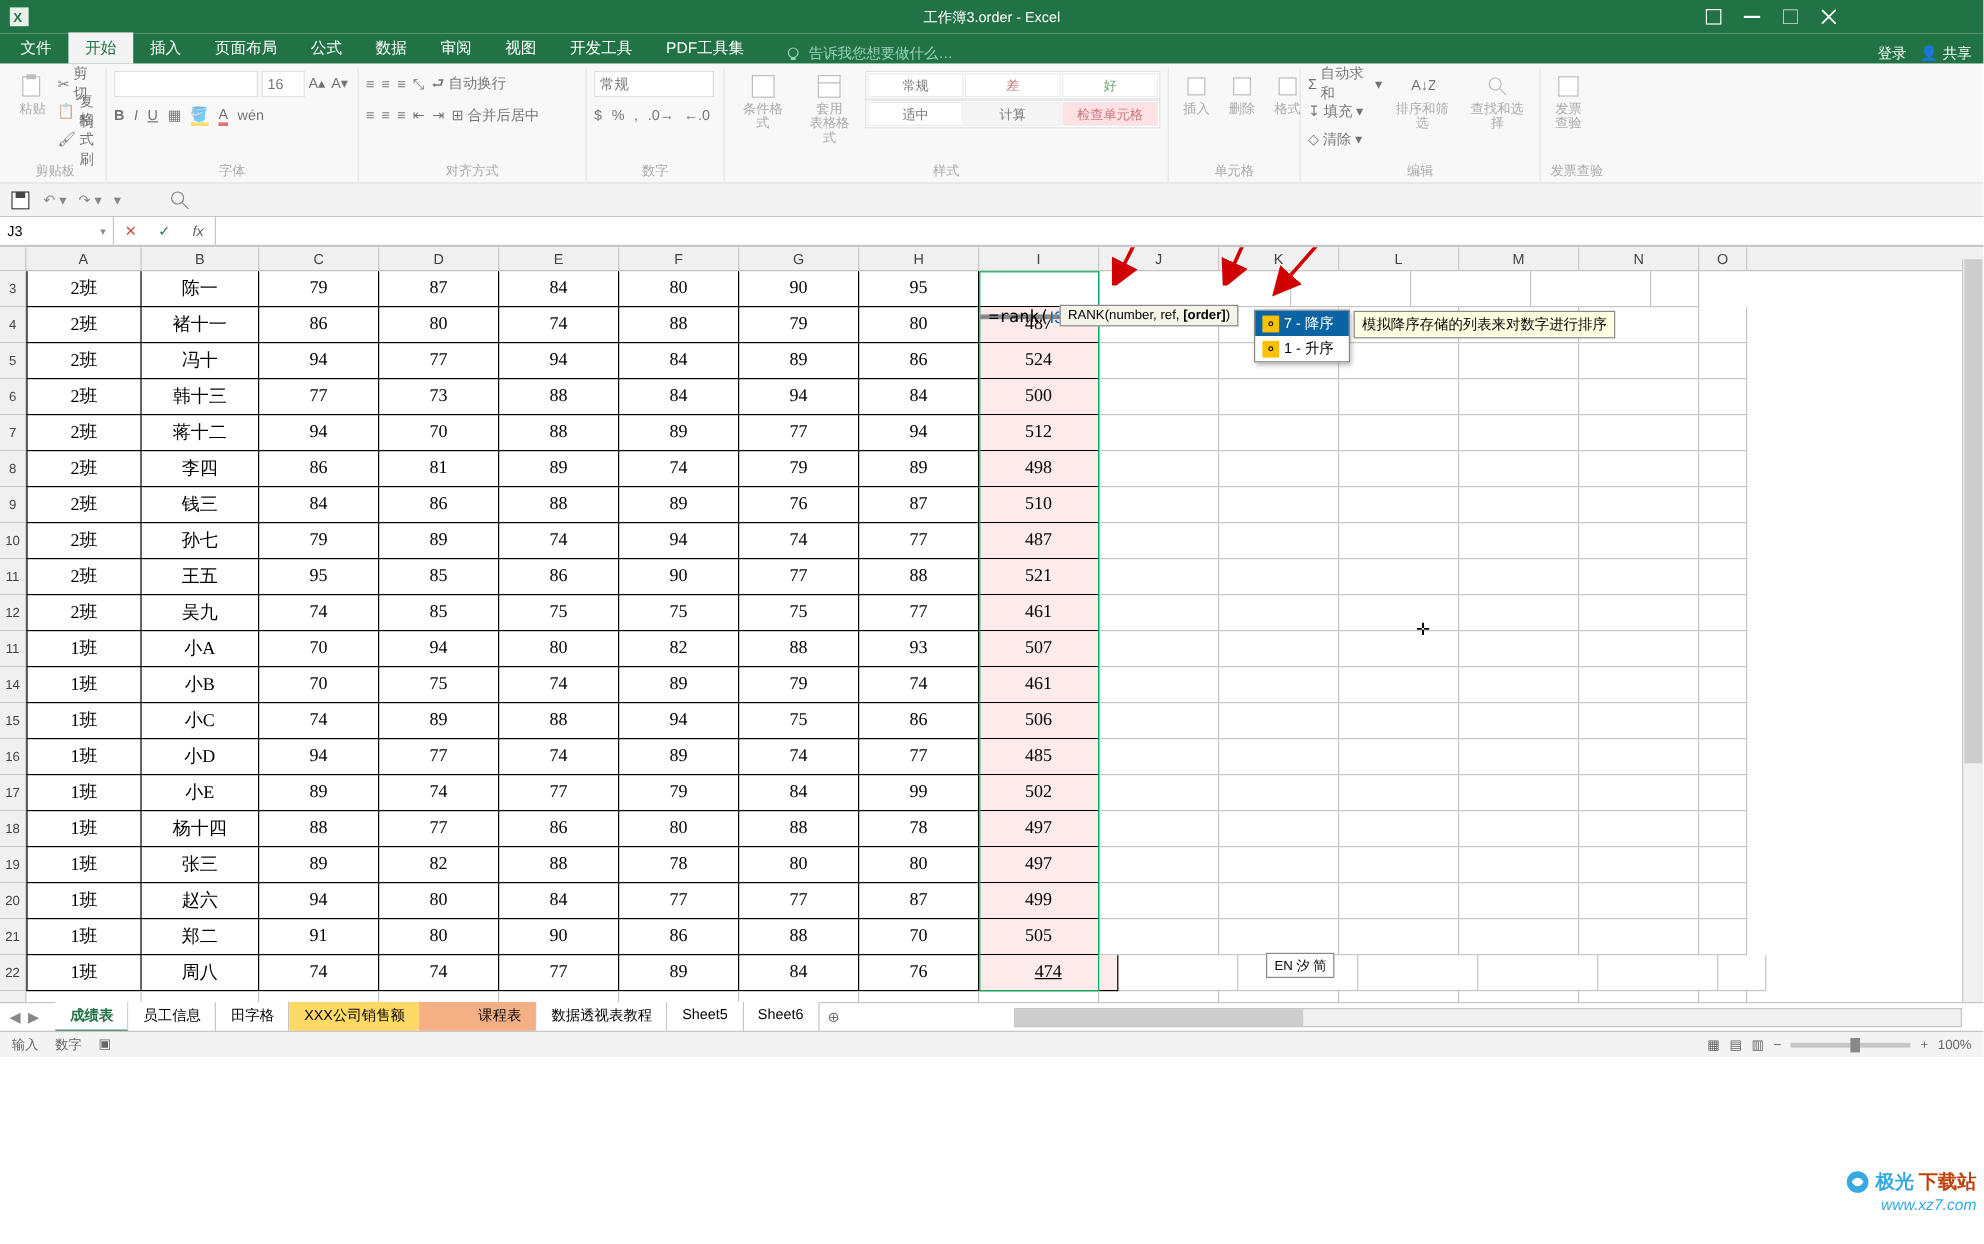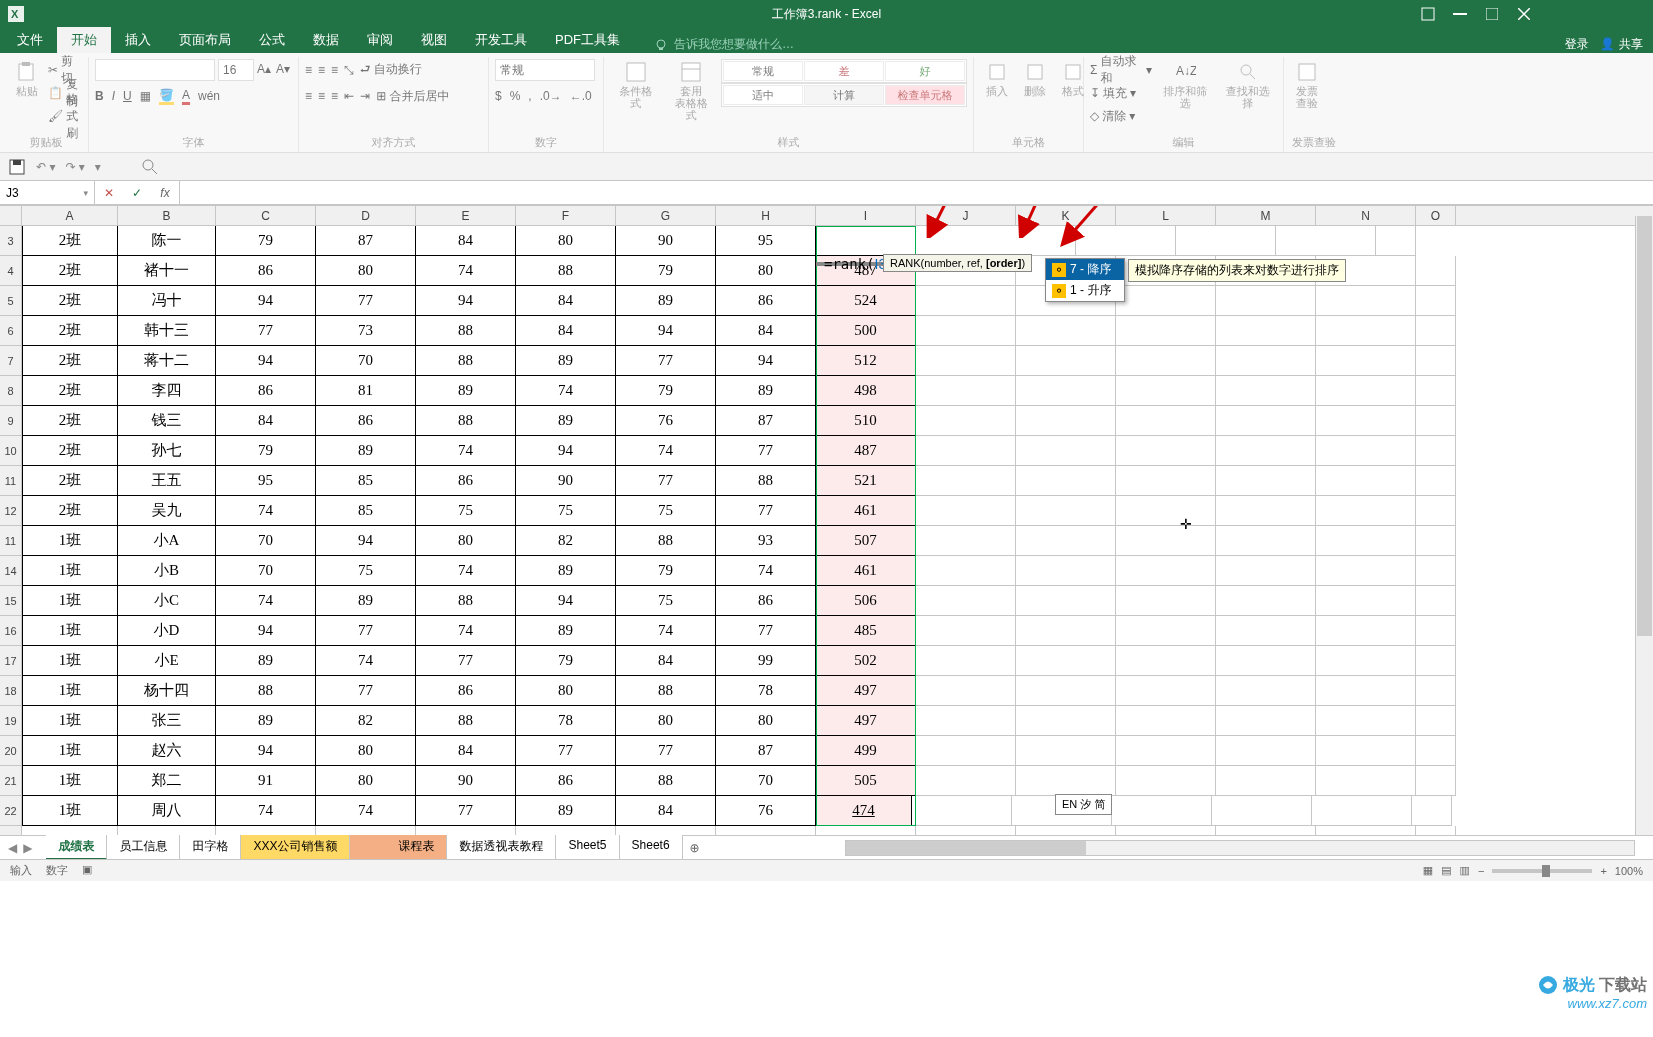--- a/index.html
+++ b/index.html
@@ -86,35 +86,35 @@
 .hscroll .thumb{position:absolute;left:0;top:0;height:14px;width:240px;background:#cdcdcd;}
 
 .status-bar { height: 22px; background: #f3f3f3; border-top: 1px solid #c6c6c6; display: flex; align-items: center; padding: 0 10px; font-size: 11px; color: #666; justify-content: space-between; position:relative;}
 .status-left{display:flex;gap:14px;}
 .status-right{display:flex;align-items:center;gap:8px;}
 .zoom-slider{width:100px;height:4px;background:#c6c6c6;position:relative;}
 .zoom-slider .t{position:absolute;left:50%;top:-4px;width:8px;height:12px;background:#888;}
 
 .watermark{position:absolute; right:6px; bottom:26px; display:flex;flex-direction:column;align-items:flex-end; z-index:100;}
 .watermark .logo{display:flex;align-items:center;gap:4px;font-size:16px;font-weight:bold;}
-.watermark .logo .g1{color:#36a9e1;} .watermark .logo .g2{color:#737373;}
+.watermark .logo .g1{color:#36a9e1;} .watermark .logo .g2{color:#c2410c;}
 .watermark .url{color:#36a9e1;font-size:13px;font-style:italic;}
 
 .vscroll{position:absolute;right:0;top:216px;width:18px;height:630px;background:#f0f0f0;border-left:1px solid #c6c6c6;}
 .vscroll .thumb{position:absolute;top:0;left:1px;width:15px;height:420px;background:#cdcdcd;}
 </style>
 </head>
 <body>
 
 <div class="titlebar">
   <svg class="icon-excel" viewBox="0 0 16 16">
       <rect width="16" height="16" fill="#fff" opacity="0.9"></rect>
       <text x="3" y="12" font-size="11" fill="#217346" font-weight="bold">X</text>
     </svg>
-  <div class="title">工作簿3.rank - Excel</div>
+  <div class="title">工作簿3.order - Excel</div>
   <div class="win-left">
     <div class="wc">
         <svg width="14" height="14" viewBox="0 0 14 14">
           <rect x="1" y="1" width="12" height="12" fill="none" stroke="#fff"></rect>
         </svg>
       </div>
     <div class="wc">
         <svg width="14" height="2">
           <rect width="14" height="2" fill="#fff"></rect>
         </svg>
@@ -711,21 +711,21 @@
       <div class="gr">
         <div class="rh">22</div>
         <div class="gc data dataL" style="width: 96px;">1班</div>
         <div class="gc data" style="width: 98px;">周八</div>
         <div class="gc data" style="width: 100px;">74</div>
         <div class="gc data" style="width: 100px;">74</div>
         <div class="gc data" style="width: 100px;">77</div>
         <div class="gc data" style="width: 100px;">89</div>
         <div class="gc data" style="width: 100px;">84</div>
         <div class="gc data" style="width: 100px;">76</div>
-        <div class="gc data highlight" style="width: 96px; text-decoration: underline;">474</div>
+        <div class="gc data highlight" style="width: 116px; text-decoration: underline;">474</div>
         <div class="gc" style="width: 100px;"></div>
         <div class="gc" style="width: 100px;"></div>
         <div class="gc" style="width: 100px;"></div>
         <div class="gc" style="width: 100px;"></div>
         <div class="gc" style="width: 100px;"></div>
         <div class="gc" style="width: 40px;"></div>
       </div>
       <div class="gr">
         <div class="rh">23</div>
         <div class="gc" style="width: 96px;"></div>

